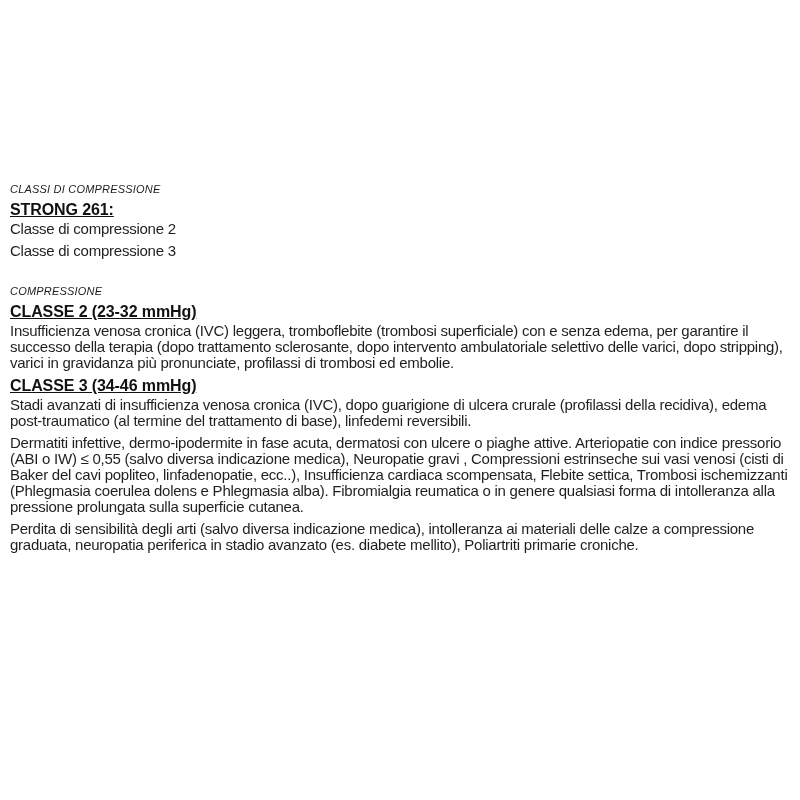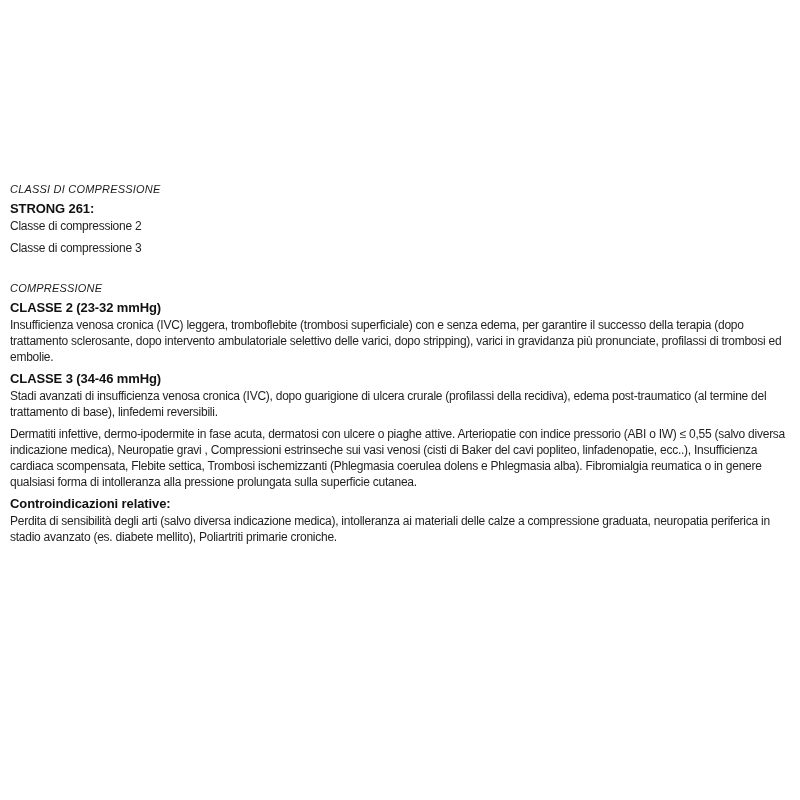--- a/index.html
+++ b/index.html
@@ -26,28 +26,29 @@
     font-weight: 400;
     font-style: italic;
     letter-spacing: 0.2px;
     margin: 26px 0 6px 0;
     color: #1c1c1c;
   }
   section:first-child .sec-label {
     margin-top: 0;
   }
   .item-heading {
-    font-size: 13px;
+    font-size: 16px;
     font-weight: 700;
     letter-spacing: -0.1px;
     margin: 4px 0 2px 0;
     color: #111111;
+    text-decoration: underline;
   }
   .item-body {
-    font-size: 12px;
+    font-size: 15px;
     font-weight: 400;
     letter-spacing: -0.25px;
     line-height: 16px;
     margin: 0 0 6px 0;
     color: #1f1f1f;
   }
 </style>
 </head>
 <body>
 
@@ -69,17 +70,16 @@
     <p class="item-body">Insufficienza venosa cronica (IVC) leggera, tromboflebite (trombosi superficiale) con e senza edema, per garantire il successo della terapia (dopo trattamento sclerosante, dopo intervento ambulatoriale selettivo delle varici, dopo stripping), varici in gravidanza più pronunciate, profilassi di trombosi ed embolie.</p>
 
     <h4 class="item-heading">CLASSE 3 (34-46 mmHg)</h4>
     <p class="item-body">Stadi avanzati di insufficienza venosa cronica (IVC), dopo guarigione di ulcera crurale (profilassi della recidiva), edema post-traumatico (al termine del trattamento di base), linfedemi reversibili.</p>
   </section>
 
   <section>
 
     <p class="item-body">Dermatiti infettive, dermo-ipodermite in fase acuta, dermatosi con ulcere o piaghe attive. Arteriopatie con indice pressorio (ABI o IW) ≤ 0,55 (salvo diversa indicazione medica), Neuropatie gravi , Compressioni estrinseche sui vasi venosi (cisti di Baker del cavi popliteo, linfadenopatie, ecc..), Insufficienza cardiaca scompensata, Flebite settica, Trombosi ischemizzanti (Phlegmasia coerulea dolens e Phlegmasia alba). Fibromialgia reumatica o in genere qualsiasi forma di intolleranza alla pressione prolungata sulla superficie cutanea.</p>
 
-    <h4 class="item-heading">Controindicazioni relative:</h4>
     <p class="item-body">Perdita di sensibilità degli arti (salvo diversa indicazione medica), intolleranza ai materiali delle calze a compressione graduata, neuropatia periferica in stadio avanzato (es. diabete mellito), Poliartriti primarie croniche.</p>
   </section>
 
 </main>
 
 </body></html>

